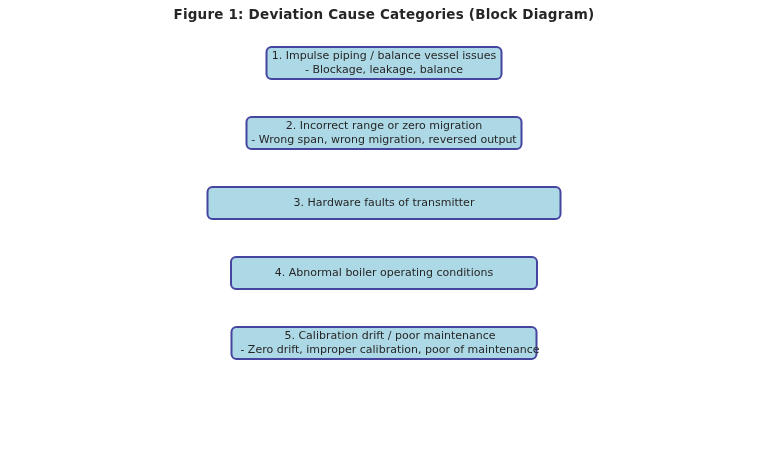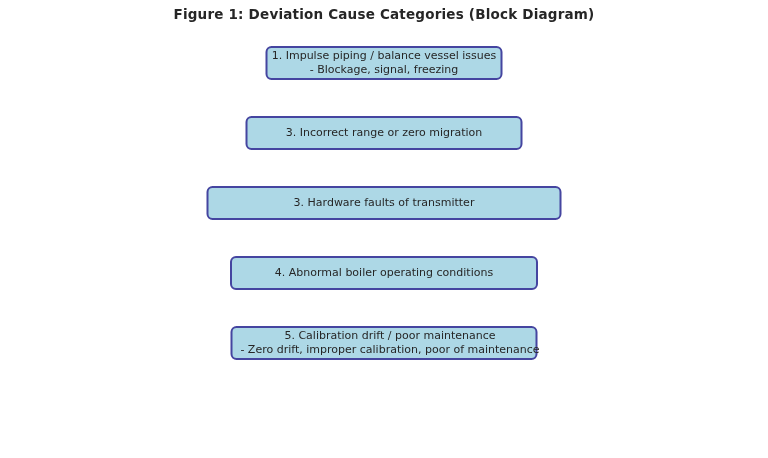--- a/index.html
+++ b/index.html
@@ -56,25 +56,26 @@
 </style>
 </head>
 <body>
 
 <div class="canvas">
 
   <div class="fig-title">Figure 1: Deviation Cause Categories (Block Diagram)</div>
 
   <div class="block b0">
     <span class="line">1. Impulse piping / balance vessel issues</span>
-    <span class="line">- Blockage, signal, freezing</span>
+    <span class="line">- Blockage, leakage, balance</span>
   </div>
 
   <div class="block b1">
-    <span class="line">3. Incorrect range or zero migration</span>
+    <span class="line">2. Incorrect range or zero migration</span>
+    <span class="line">- Wrong span, wrong migration, reversed output</span>
   </div>
 
   <div class="block b2">
     <span class="line">3. Hardware faults of transmitter</span>
   </div>
 
   <div class="block b3">
     <span class="line">4. Abnormal boiler operating conditions</span>
   </div>
 

